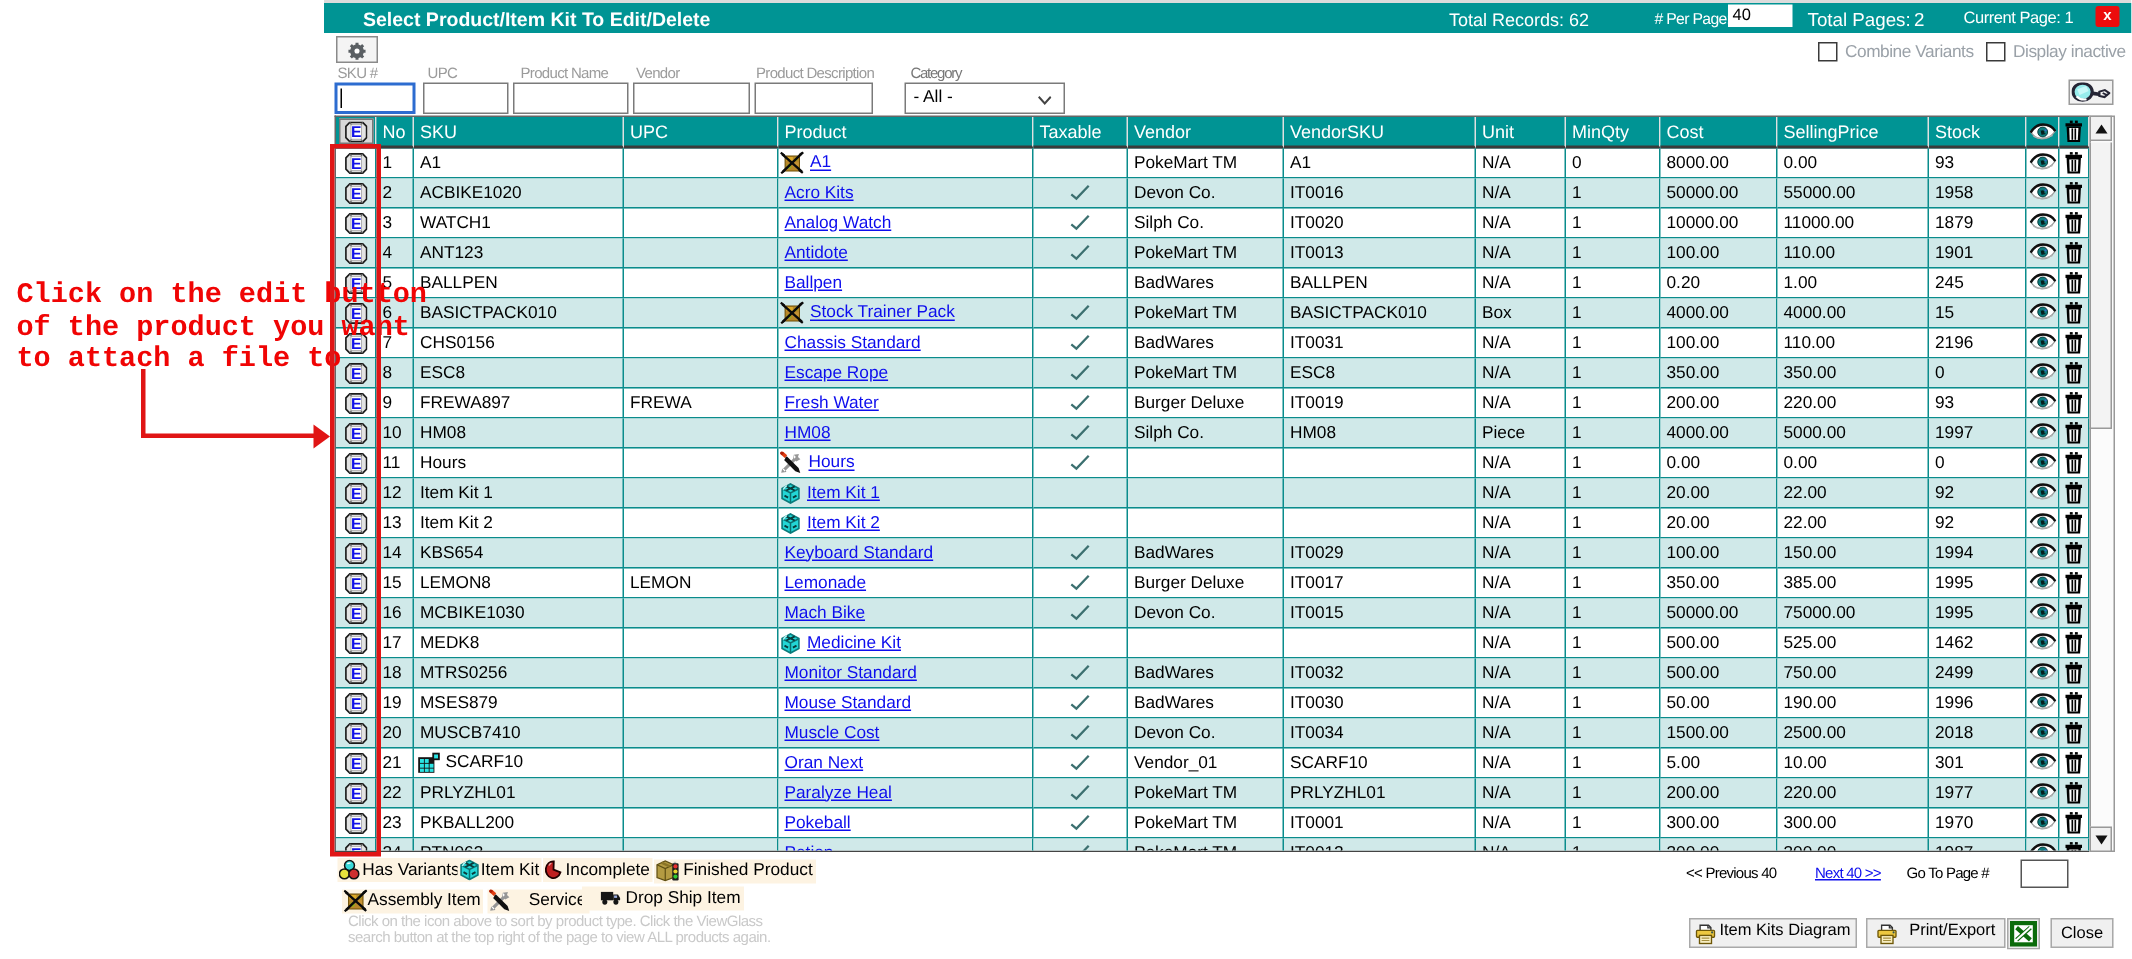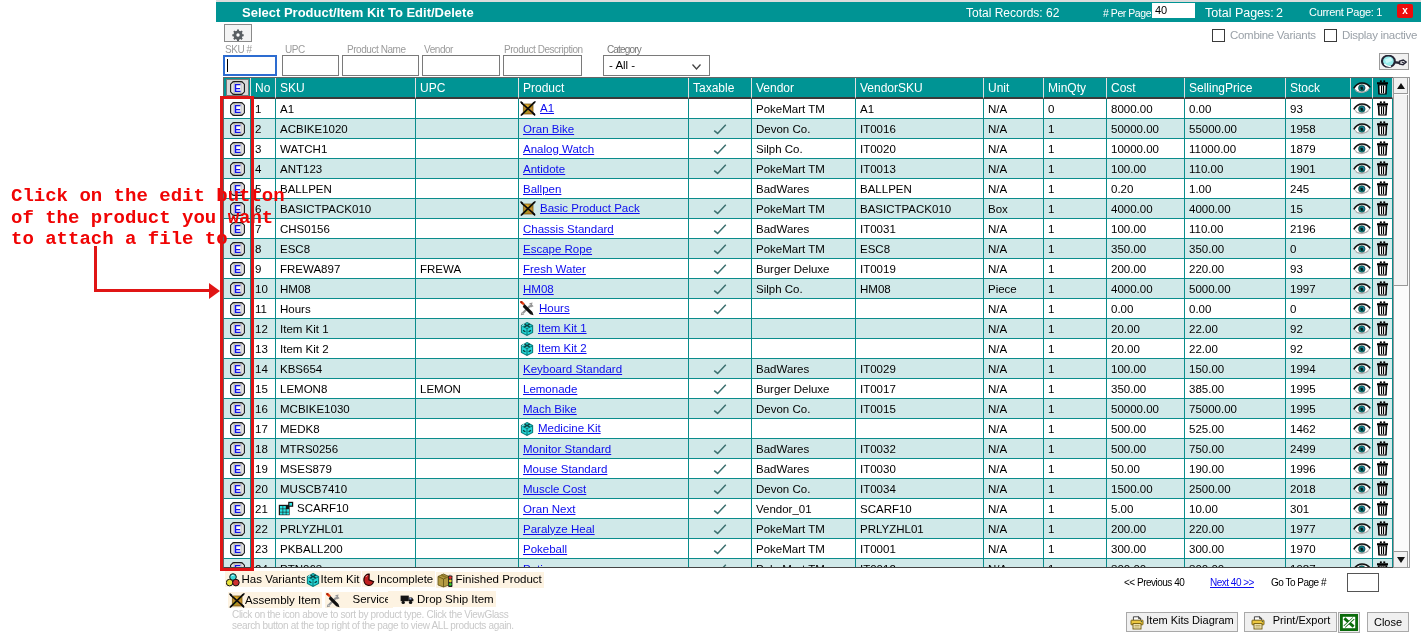--- a/index.html
+++ b/index.html
@@ -196,21 +196,21 @@
 <tr class="alt">
 <td class="c"><svg width="15" height="14" viewBox="0 0 15 14" style="vertical-align:top">
               <path d="M3.2 0.6 H11.8 L14.4 3.2 V10.8 L11.8 13.4 H3.2 L0.6 10.8 V3.2 Z" fill="#e3e3e3" stroke="#1a1a1a" stroke-width="1.1"></path>
               <path d="M3.2 0.6 L4.6 2.6 M11.8 0.6 L10.4 2.6 M3.2 13.4 L4.6 11.4 M11.8 13.4 L10.4 11.4" stroke="#666" stroke-width="0.8"></path>
               <rect x="4" y="2.2" width="7" height="9.6" fill="#ffffff" stroke="#999" stroke-width="0.5"></rect>
               <text x="7.6" y="10.6" font-family="Liberation Sans" font-size="10.5" font-weight="bold" fill="#1212e8" text-anchor="middle">E</text>
             </svg></td>
 <td>2</td>
 <td>ACBIKE1020</td>
 <td></td>
-<td><a href="#">Oran Bike</a></td>
+<td><a href="#">Acro Kits</a></td>
 <td class="c"><svg width="14" height="11" viewBox="0 0 14 11" style="vertical-align:middle">
               <path d="M1.2 6.6 L4.6 9.4 L12.8 0.8" fill="none" stroke="#3c7070" stroke-width="1.5"></path>
             </svg></td>
 <td>Devon Co.</td>
 <td>IT0016</td>
 <td>N/A</td>
 <td>1</td>
 <td>50000.00</td>
 <td>55000.00</td>
 <td>1958</td>
@@ -362,21 +362,21 @@
 <td>BASICTPACK010</td>
 <td></td>
 <td><span style="margin-left:-3px;margin-right:4px"><svg width="16" height="15" viewBox="0 0 16 15" style="vertical-align:middle">
                 <rect x="3.4" y="3" width="9.6" height="10" rx="0.5" fill="#b8872a" stroke="#6d4f05" stroke-width="0.7"></rect>
                 <path d="M4 3.6 h4.6 v2.6 h-4.6 z" fill="#dcab29"></path>
                 <path d="M9 7.2 h3.4 v2.6 h-3.4 z" fill="#c89434"></path>
                 <circle cx="6" cy="10" r="1.5" fill="#8cb418"></circle>
                 <circle cx="10.8" cy="5" r="1.1" fill="#8cb418"></circle>
                 <path d="M1.4 1.8 L14.6 13.4 M14.4 1.4 L1.8 13.6" stroke="#0a0a0a" stroke-width="1.6"></path>
                 <path d="M0.5 0.7 L3 2.7 M15.5 0.5 L12.9 2.5 M0.8 14.5 L3.4 12.3 M15.2 14.3 L12.6 12.2" stroke="#0a0a0a" stroke-width="1.5"></path>
-              </svg></span><a href="#">Basic Product Pack</a></td>
+              </svg></span><a href="#">Stock Trainer Pack</a></td>
 <td class="c"><svg width="14" height="11" viewBox="0 0 14 11" style="vertical-align:middle">
               <path d="M1.2 6.6 L4.6 9.4 L12.8 0.8" fill="none" stroke="#3c7070" stroke-width="1.5"></path>
             </svg></td>
 <td>PokeMart TM</td>
 <td>BASICTPACK010</td>
 <td>Box</td>
 <td>1</td>
 <td>4000.00</td>
 <td>4000.00</td>
 <td>15</td>

